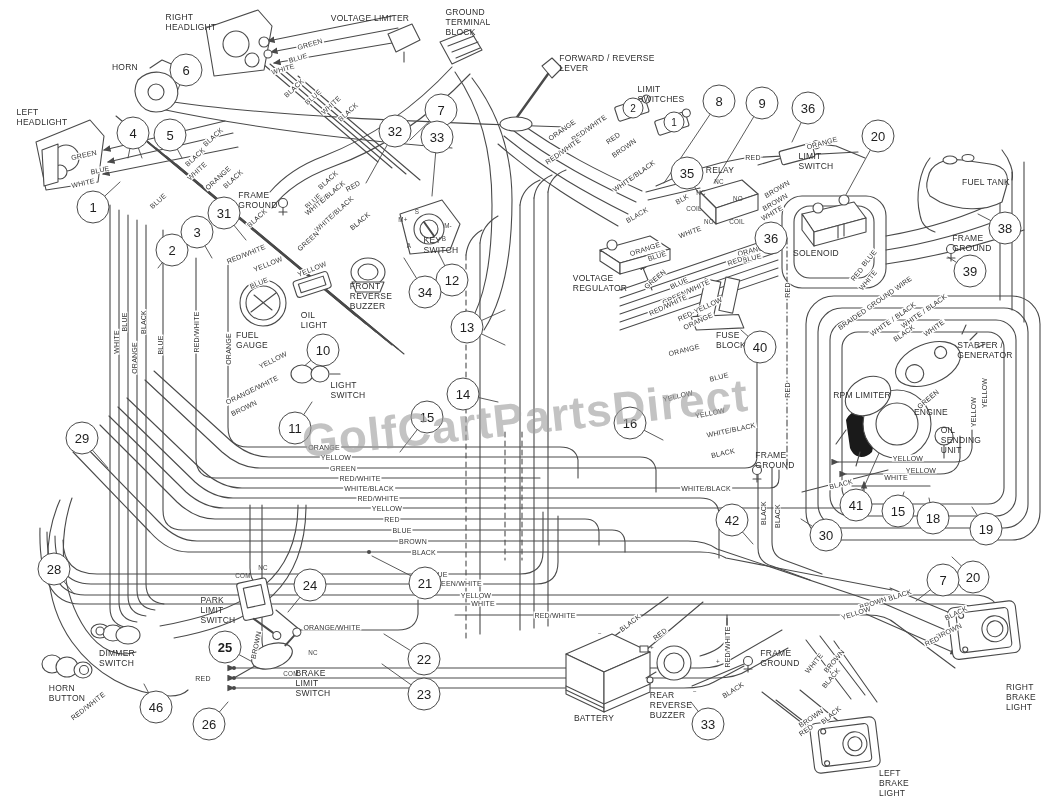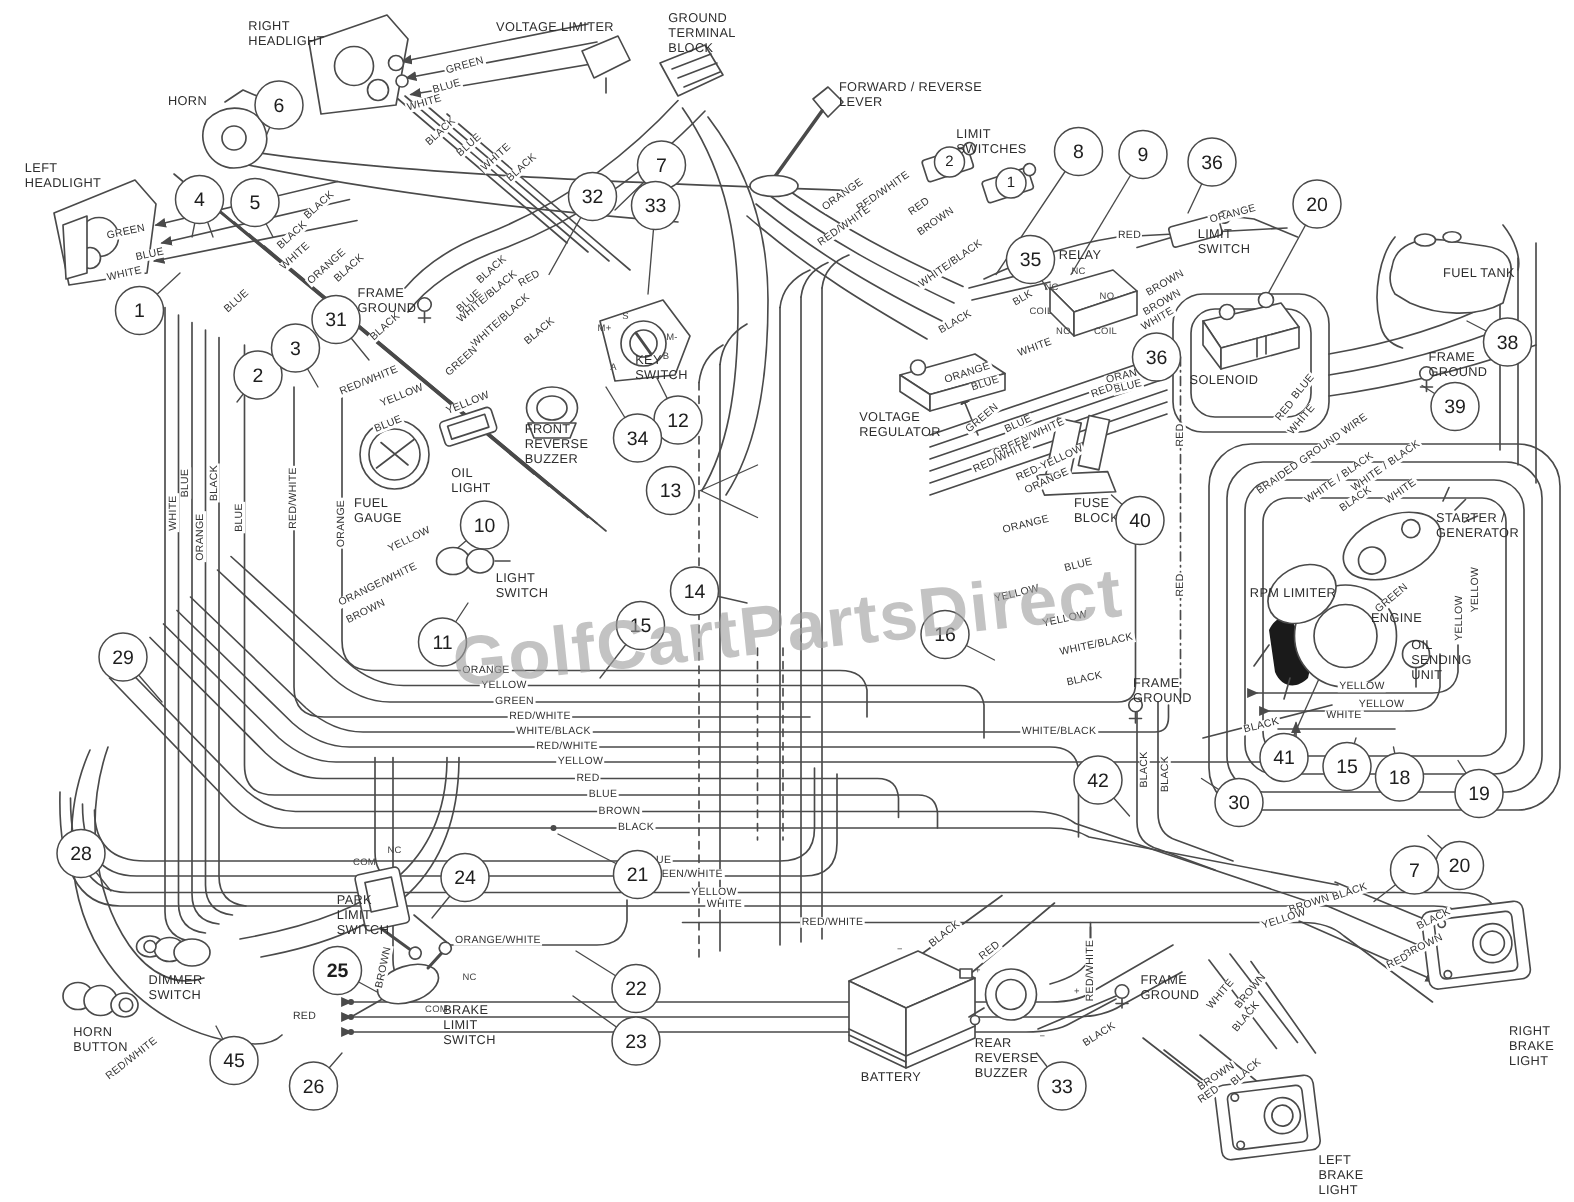--- a/index.html
+++ b/index.html
@@ -479,21 +479,21 @@
 SENDING
 UNIT</div>
       <div class="comp-label" style="left: 775px; top: 460px;">FRAME
 GROUND</div>
       <div class="comp-label" style="left: 780px; top: 658px;">FRAME
 GROUND</div>
       <div class="comp-label" style="left: 117px; top: 658px;">DIMMER
 SWITCH</div>
       <div class="comp-label" style="left: 67px; top: 693px;">HORN
 BUTTON</div>
-      <div class="comp-label" style="left: 218px; top: 610px; margin-left: 24px;">PARK
+      <div class="comp-label" style="left: 218px; top: 610px;">PARK
 LIMIT
 SWITCH</div>
       <div class="comp-label" style="left: 313px; top: 683px;">BRAKE
 LIMIT
 SWITCH</div>
       <div class="comp-label" style="left: 594px; top: 718px;">BATTERY</div>
       <div class="comp-label" style="left: 671px; top: 705px;">REAR
 REVERSE
 BUZZER</div>
       <div class="comp-label" style="left: 1021px; top: 697px;">RIGHT
@@ -655,35 +655,35 @@
       <div class="callout" style="left: 197px; top: 232px;">3</div>
       <div class="callout" style="left: 133px; top: 133px;">4</div>
       <div class="callout" style="left: 170px; top: 135px;">5</div>
       <div class="callout" style="left: 186px; top: 70px;">6</div>
       <div class="callout" style="left: 441px; top: 110px;">7</div>
       <div class="callout" style="left: 719px; top: 101px;">8</div>
       <div class="callout" style="left: 762px; top: 103px;">9</div>
       <div class="callout" style="left: 323px; top: 350px;">10</div>
       <div class="callout" style="left: 295px; top: 428px;">11</div>
       <div class="callout" style="left: 452px; top: 280px;">12</div>
-      <div class="callout" style="left: 447px; top: 327px;">13</div>
+      <div class="callout" style="left: 467px; top: 327px;">13</div>
       <div class="callout" style="left: 463px; top: 394px;">14</div>
       <div class="callout" style="left: 427px; top: 417px;">15</div>
       <div class="callout" style="left: 630px; top: 423px;">16</div>
       <div class="callout" style="left: 898px; top: 511px;">15</div>
       <div class="callout" style="left: 933px; top: 518px;">18</div>
       <div class="callout" style="left: 986px; top: 529px;">19</div>
       <div class="callout" style="left: 973px; top: 577px;">20</div>
       <div class="callout" style="left: 425px; top: 583px;">21</div>
       <div class="callout" style="left: 424px; top: 659px;">22</div>
       <div class="callout" style="left: 424px; top: 694px;">23</div>
       <div class="callout" style="left: 310px; top: 585px;">24</div>
       <div class="callout" style="left: 225px; top: 647px; font-weight: bold;">25</div>
       <div class="callout" style="left: 209px; top: 724px;">26</div>
-      <div class="callout" style="left: 156px; top: 707px;">45</div>
+      <div class="callout" style="left: 156px; top: 707px;">46</div>
       <div class="callout" style="left: 54px; top: 569px;">28</div>
       <div class="callout" style="left: 82px; top: 438px;">29</div>
       <div class="callout" style="left: 826px; top: 535px;">30</div>
       <div class="callout" style="left: 224px; top: 213px;">31</div>
       <div class="callout" style="left: 395px; top: 131px;">32</div>
       <div class="callout" style="left: 437px; top: 137px;">33</div>
       <div class="callout" style="left: 425px; top: 292px;">34</div>
       <div class="callout" style="left: 687px; top: 173px;">35</div>
       <div class="callout" style="left: 808px; top: 108px;">36</div>
       <div class="callout" style="left: 771px; top: 238px;">36</div>

